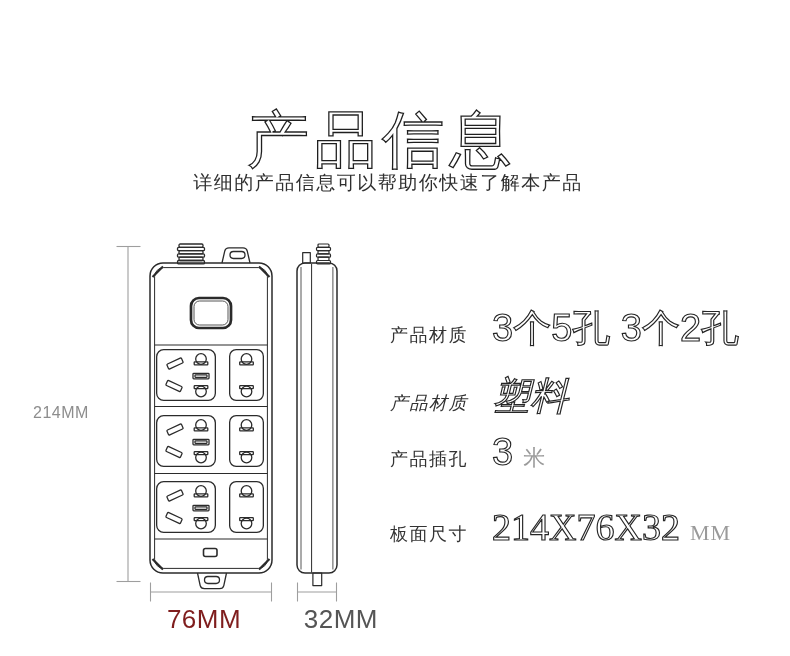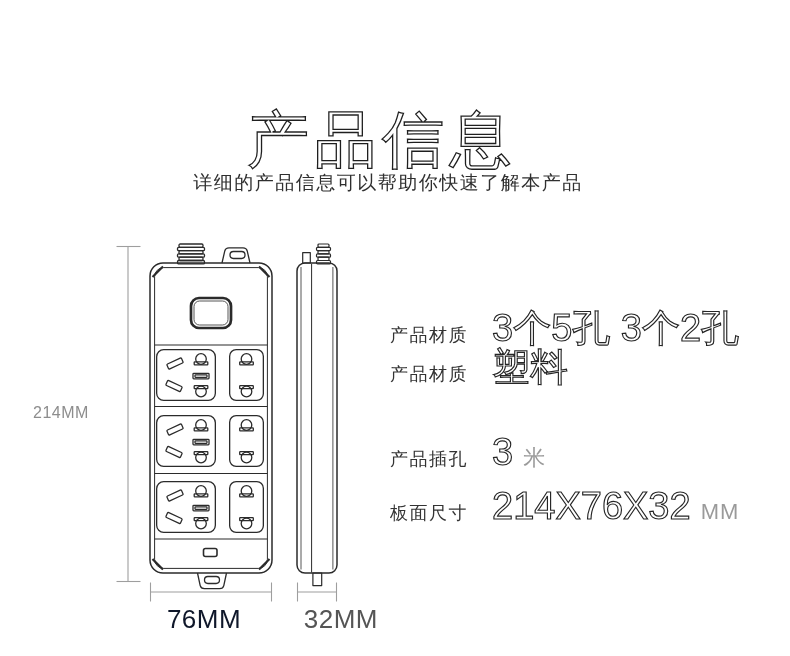--- a/index.html
+++ b/index.html
@@ -33,29 +33,29 @@
     color:#2f2f2f;white-space:nowrap;
   }
 
   .diagram-svg{position:absolute;left:0;top:0;}
 
   .dim-label{
     position:absolute;white-space:nowrap;
     font-family:"Liberation Sans","DejaVu Sans",sans-serif;
   }
   .dim-height{left:33px;top:404px;font-size:16px;letter-spacing:.5px;color:#8d8d8d;}
-  .dim-width {left:143px;top:604px;width:122px;text-align:center;font-size:26px;letter-spacing:.5px;color:#0f172a;}
+  .dim-width {left:143px;top:604px;width:122px;text-align:center;font-size:26px;letter-spacing:.5px;color:#7f1d1d;}
   .dim-depth {left:256px;top:604px;width:122px;text-align:right;font-size:26px;letter-spacing:.5px;color:#555555;}
 
   .specs{position:absolute;left:0;top:0;width:790px;height:656px;}
   .spec-row{position:absolute;left:390px;line-height:1.18;white-space:nowrap;}
   .spec-row.r1{top:306px;}
-  .spec-row.r2{top:345px;}
+  .spec-row.r2{top:374px;font-style:italic;}
   .spec-row.r3{top:430px;}
-  .spec-row.r4{top:484px;}
+  .spec-row.r4{top:505px;font-family:Liberation Serif, serif;}
   .spec-label{
     display:inline-block;width:102px;font-size:18px;
     letter-spacing:1.5px;color:#333333;vertical-align:baseline;
   }
   .spec-value{font-size:38px;letter-spacing:0;vertical-align:baseline;}
   .spec-suffix{font-size:22px;color:#9a9a9a;margin-left:10px;vertical-align:baseline;letter-spacing:1px;}
 </style>
 </head>
 <body>
 

